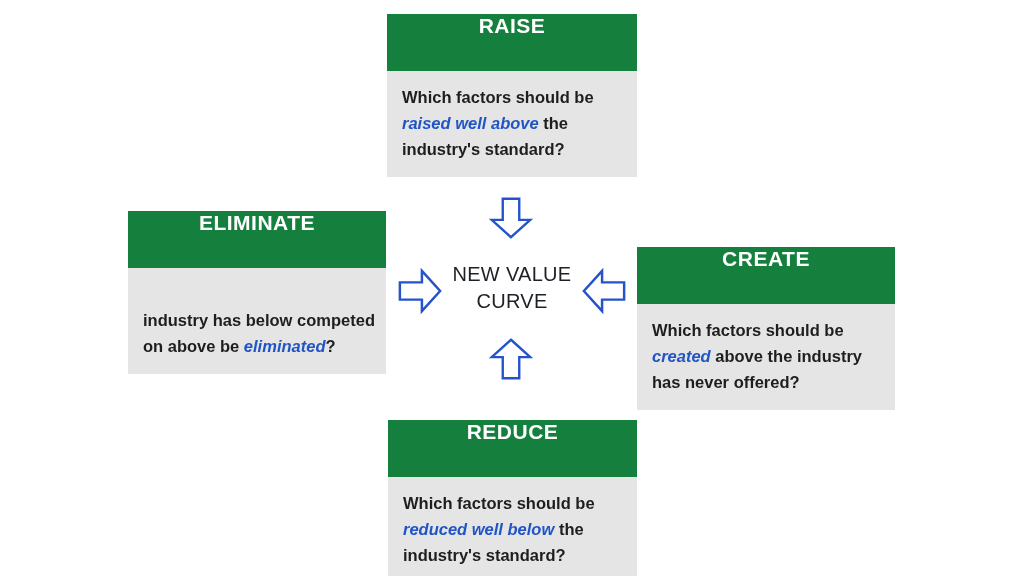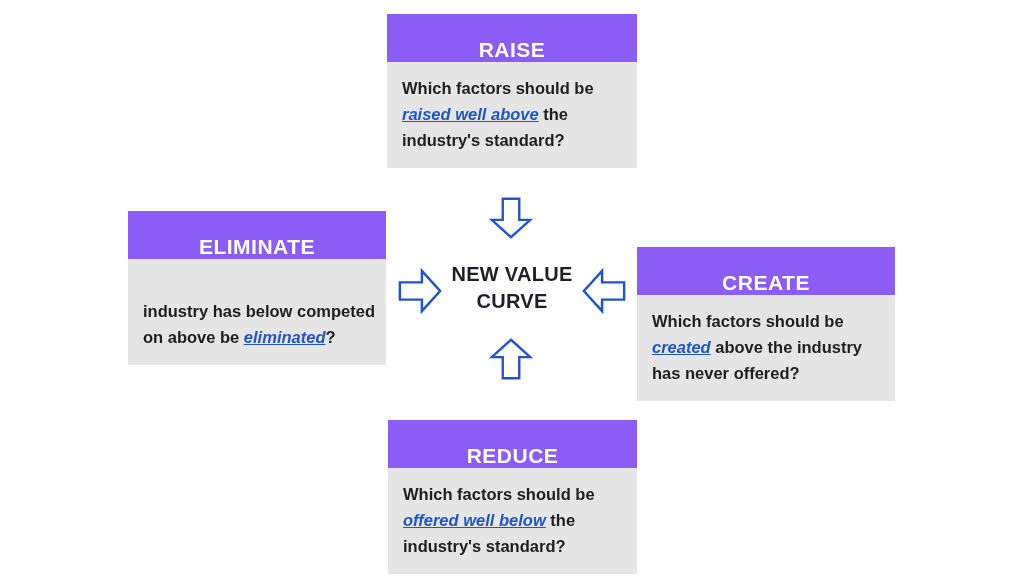--- a/index.html
+++ b/index.html
@@ -10,61 +10,60 @@
     position: relative;
     width: 1024px;
     height: 576px;
     background: #ffffff;
     overflow: hidden;
   }
 
   .card { position: absolute; }
 
   .card-header {
-    background: #8b5cf6;
+    background: #15803d;
     color: #ffffff;
-    height: 48px;
+    height: 57px;
     display: flex;
-    align-items: flex-end;
+    align-items: flex-start;
     justify-content: center;
     font-size: 21px;
     font-weight: bold;
     letter-spacing: 0.5px;
   }
 
   .card-body {
     background: #e5e5e5;
     color: #1E1E1E;
     font-size: 16.5px;
     font-weight: bold;
     line-height: 26px;
     padding: 13px 8px 15px 15px;
   }
 
   .card-body .em {
     color: #2155C5;
     font-style: italic;
     font-weight: bold;
-    text-decoration: underline;
   }
 
   .pos-raise     { left: 387px; top: 14px;  width: 250px; }
   .pos-eliminate { left: 128px; top: 211px; width: 258px; }
   .pos-create    { left: 637px; top: 211px; width: 258px; margin-top: 36px; }
   .pos-reduce    { left: 388px; top: 420px; width: 249px; }
 
   .center-label {
     position: absolute;
     left: 436px;
     top: 261px;
     width: 152px;
     text-align: center;
     font-size: 20px;
     line-height: 27px;
-    font-weight: bold;
+    font-weight: normal;
     color: #1D2126;
     letter-spacing: 0.3px;
   }
 
   .arrow { position: absolute; }
   .arrow svg { display: block; }
 
   .arrow-top    { left: 489px; top: 196px; width: 44px; height: 44px; }
   .arrow-top svg    { transform: rotate(180deg); }
   .arrow-bottom { left: 489px; top: 337px; width: 44px; height: 44px; }
@@ -96,21 +95,21 @@
     <div class="card-header">
       <span>CREATE</span>
     </div>
     <div class="card-body"><span>Which factors should be</span><br><span class="em">created</span><span> above the industry</span><br><span>has never offered?</span></div>
   </div>
 
   <div class="card pos-reduce">
     <div class="card-header">
       <span>REDUCE</span>
     </div>
-    <div class="card-body"><span>Which factors should be</span><br><span class="em">offered well below</span><span> the</span><br><span>industry's standard?</span></div>
+    <div class="card-body"><span>Which factors should be</span><br><span class="em">reduced well below</span><span> the</span><br><span>industry's standard?</span></div>
   </div>
 
   <div class="center-label">
     <div>NEW VALUE</div>
     <div>CURVE</div>
   </div>
 
   <div class="arrow arrow-top">
     <svg width="44" height="44" viewBox="0 0 48 48">
       <path d="M24 3 L45 22 L33 22 L33 45 L15 45 L15 22 L3 22 Z" fill="#FFFFFF" stroke-width="2.6" stroke-linejoin="miter" stroke="#2553CB"></path>

